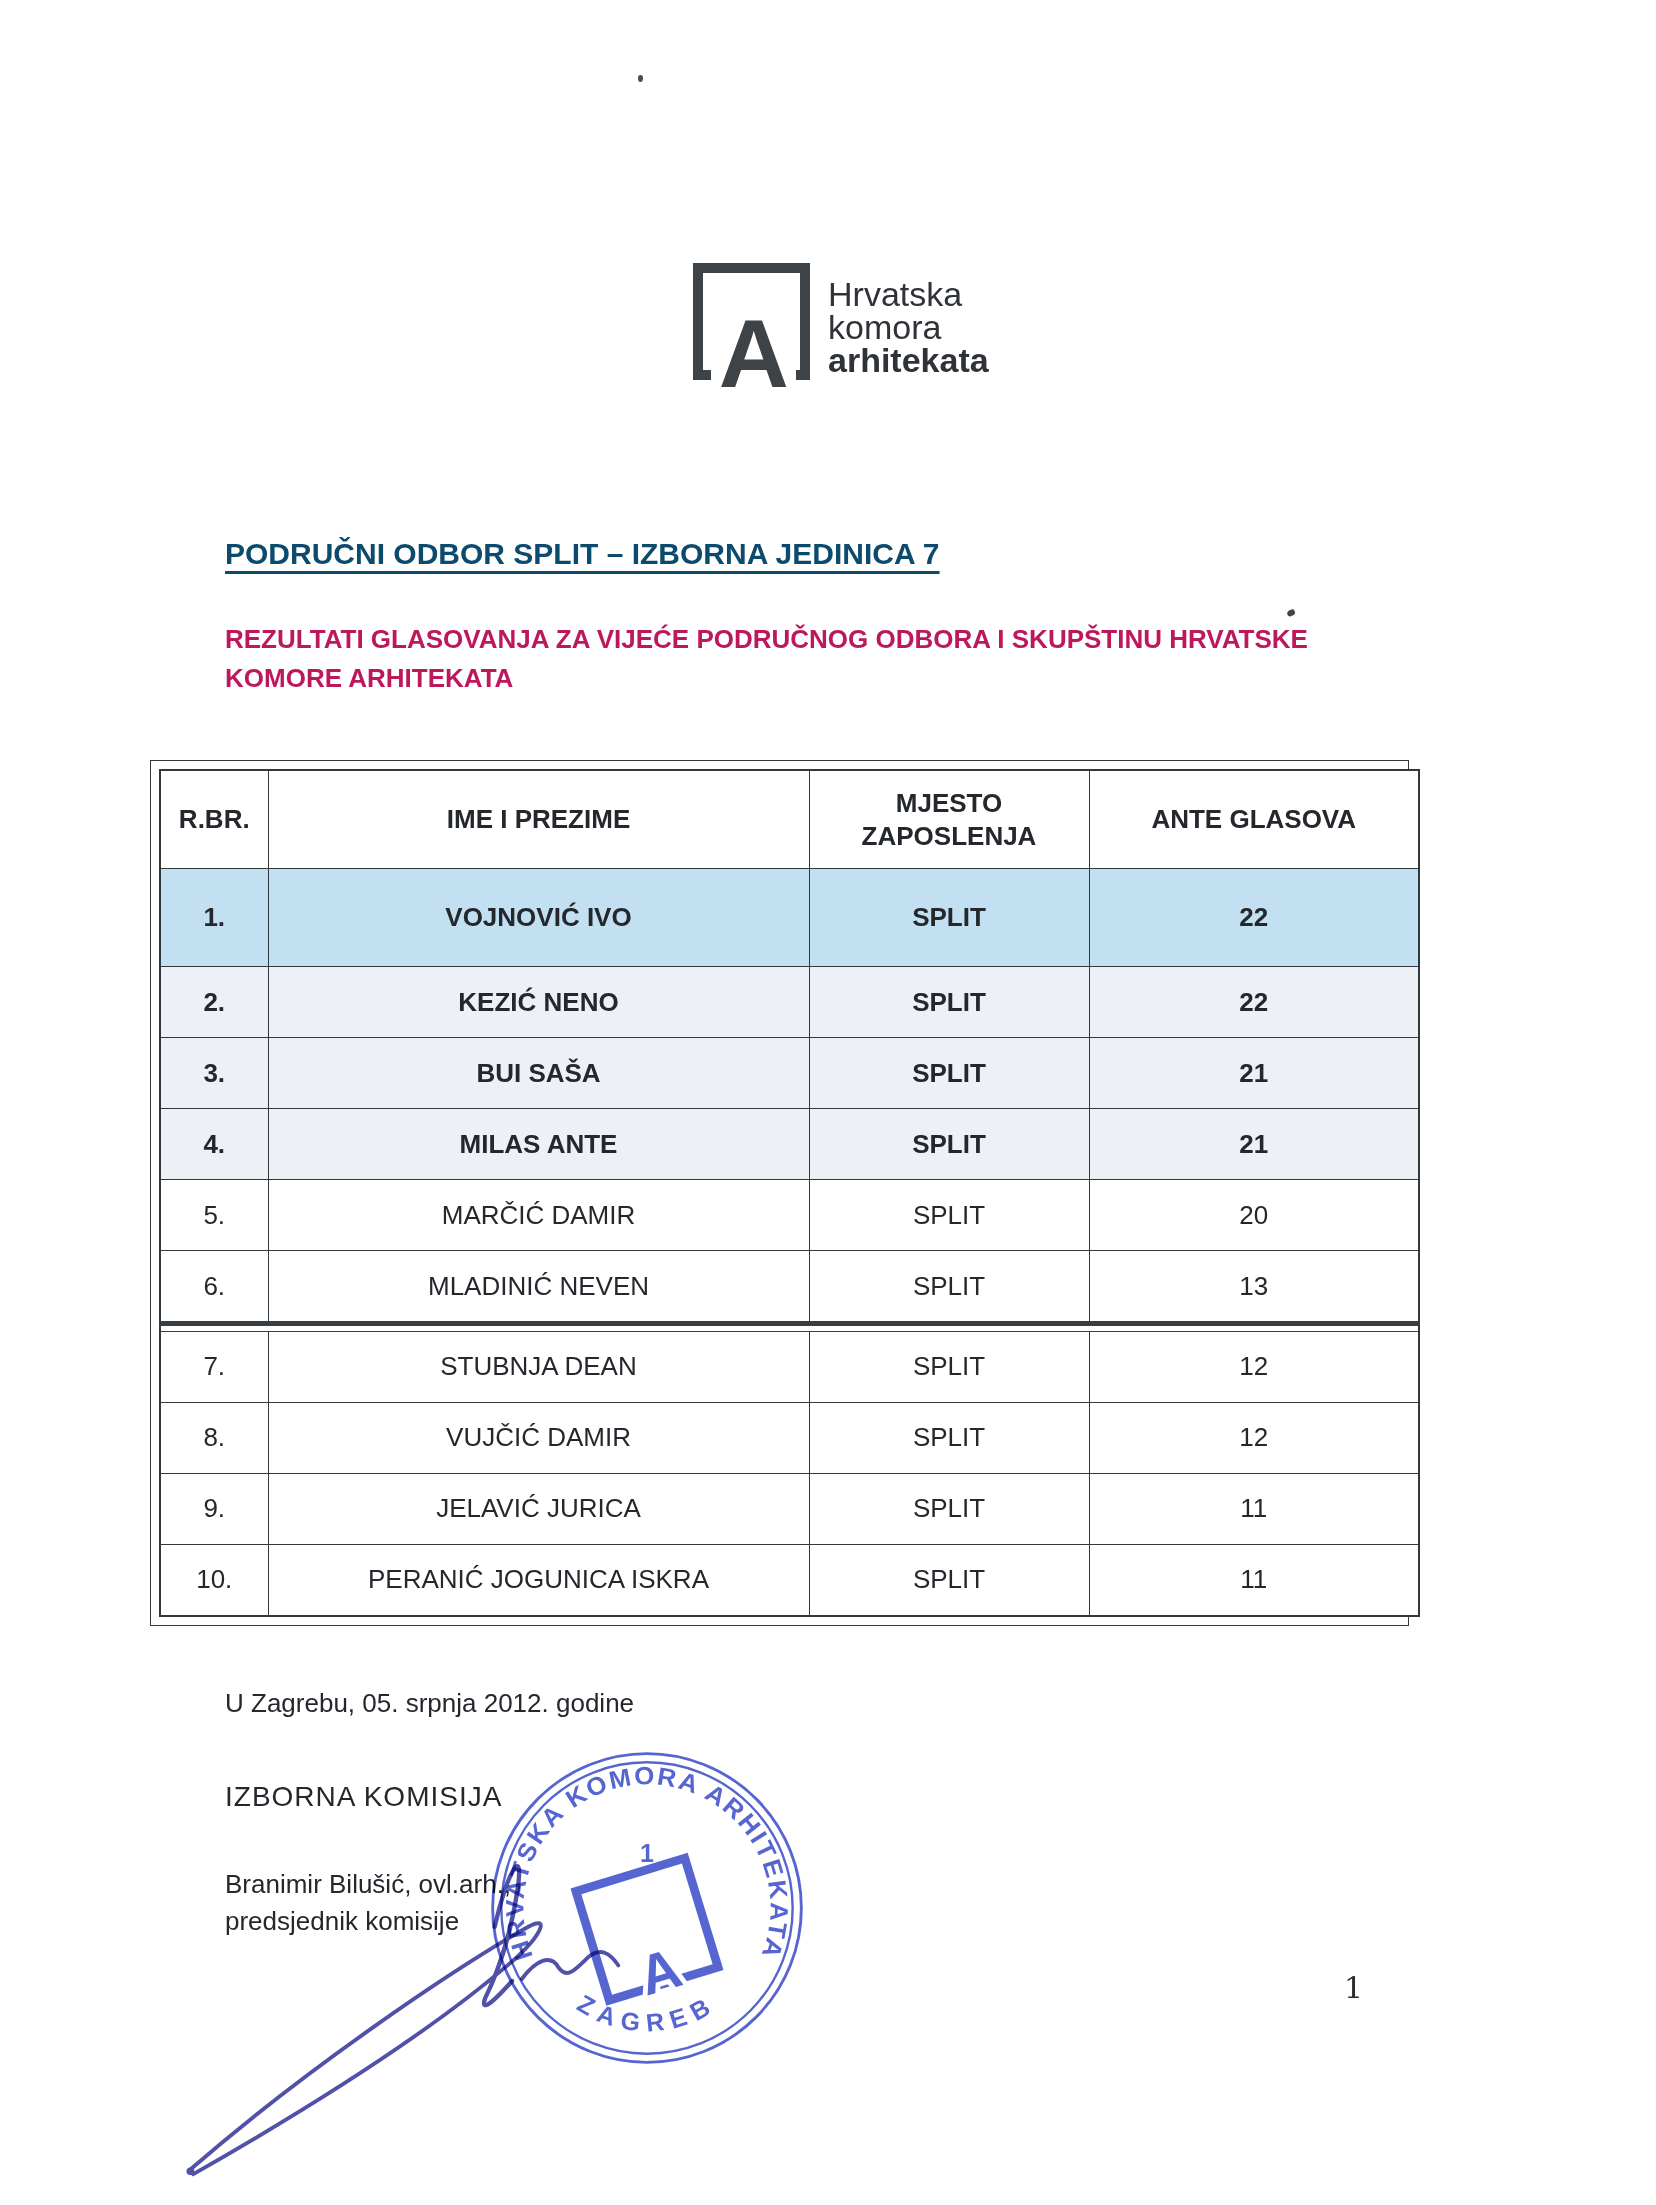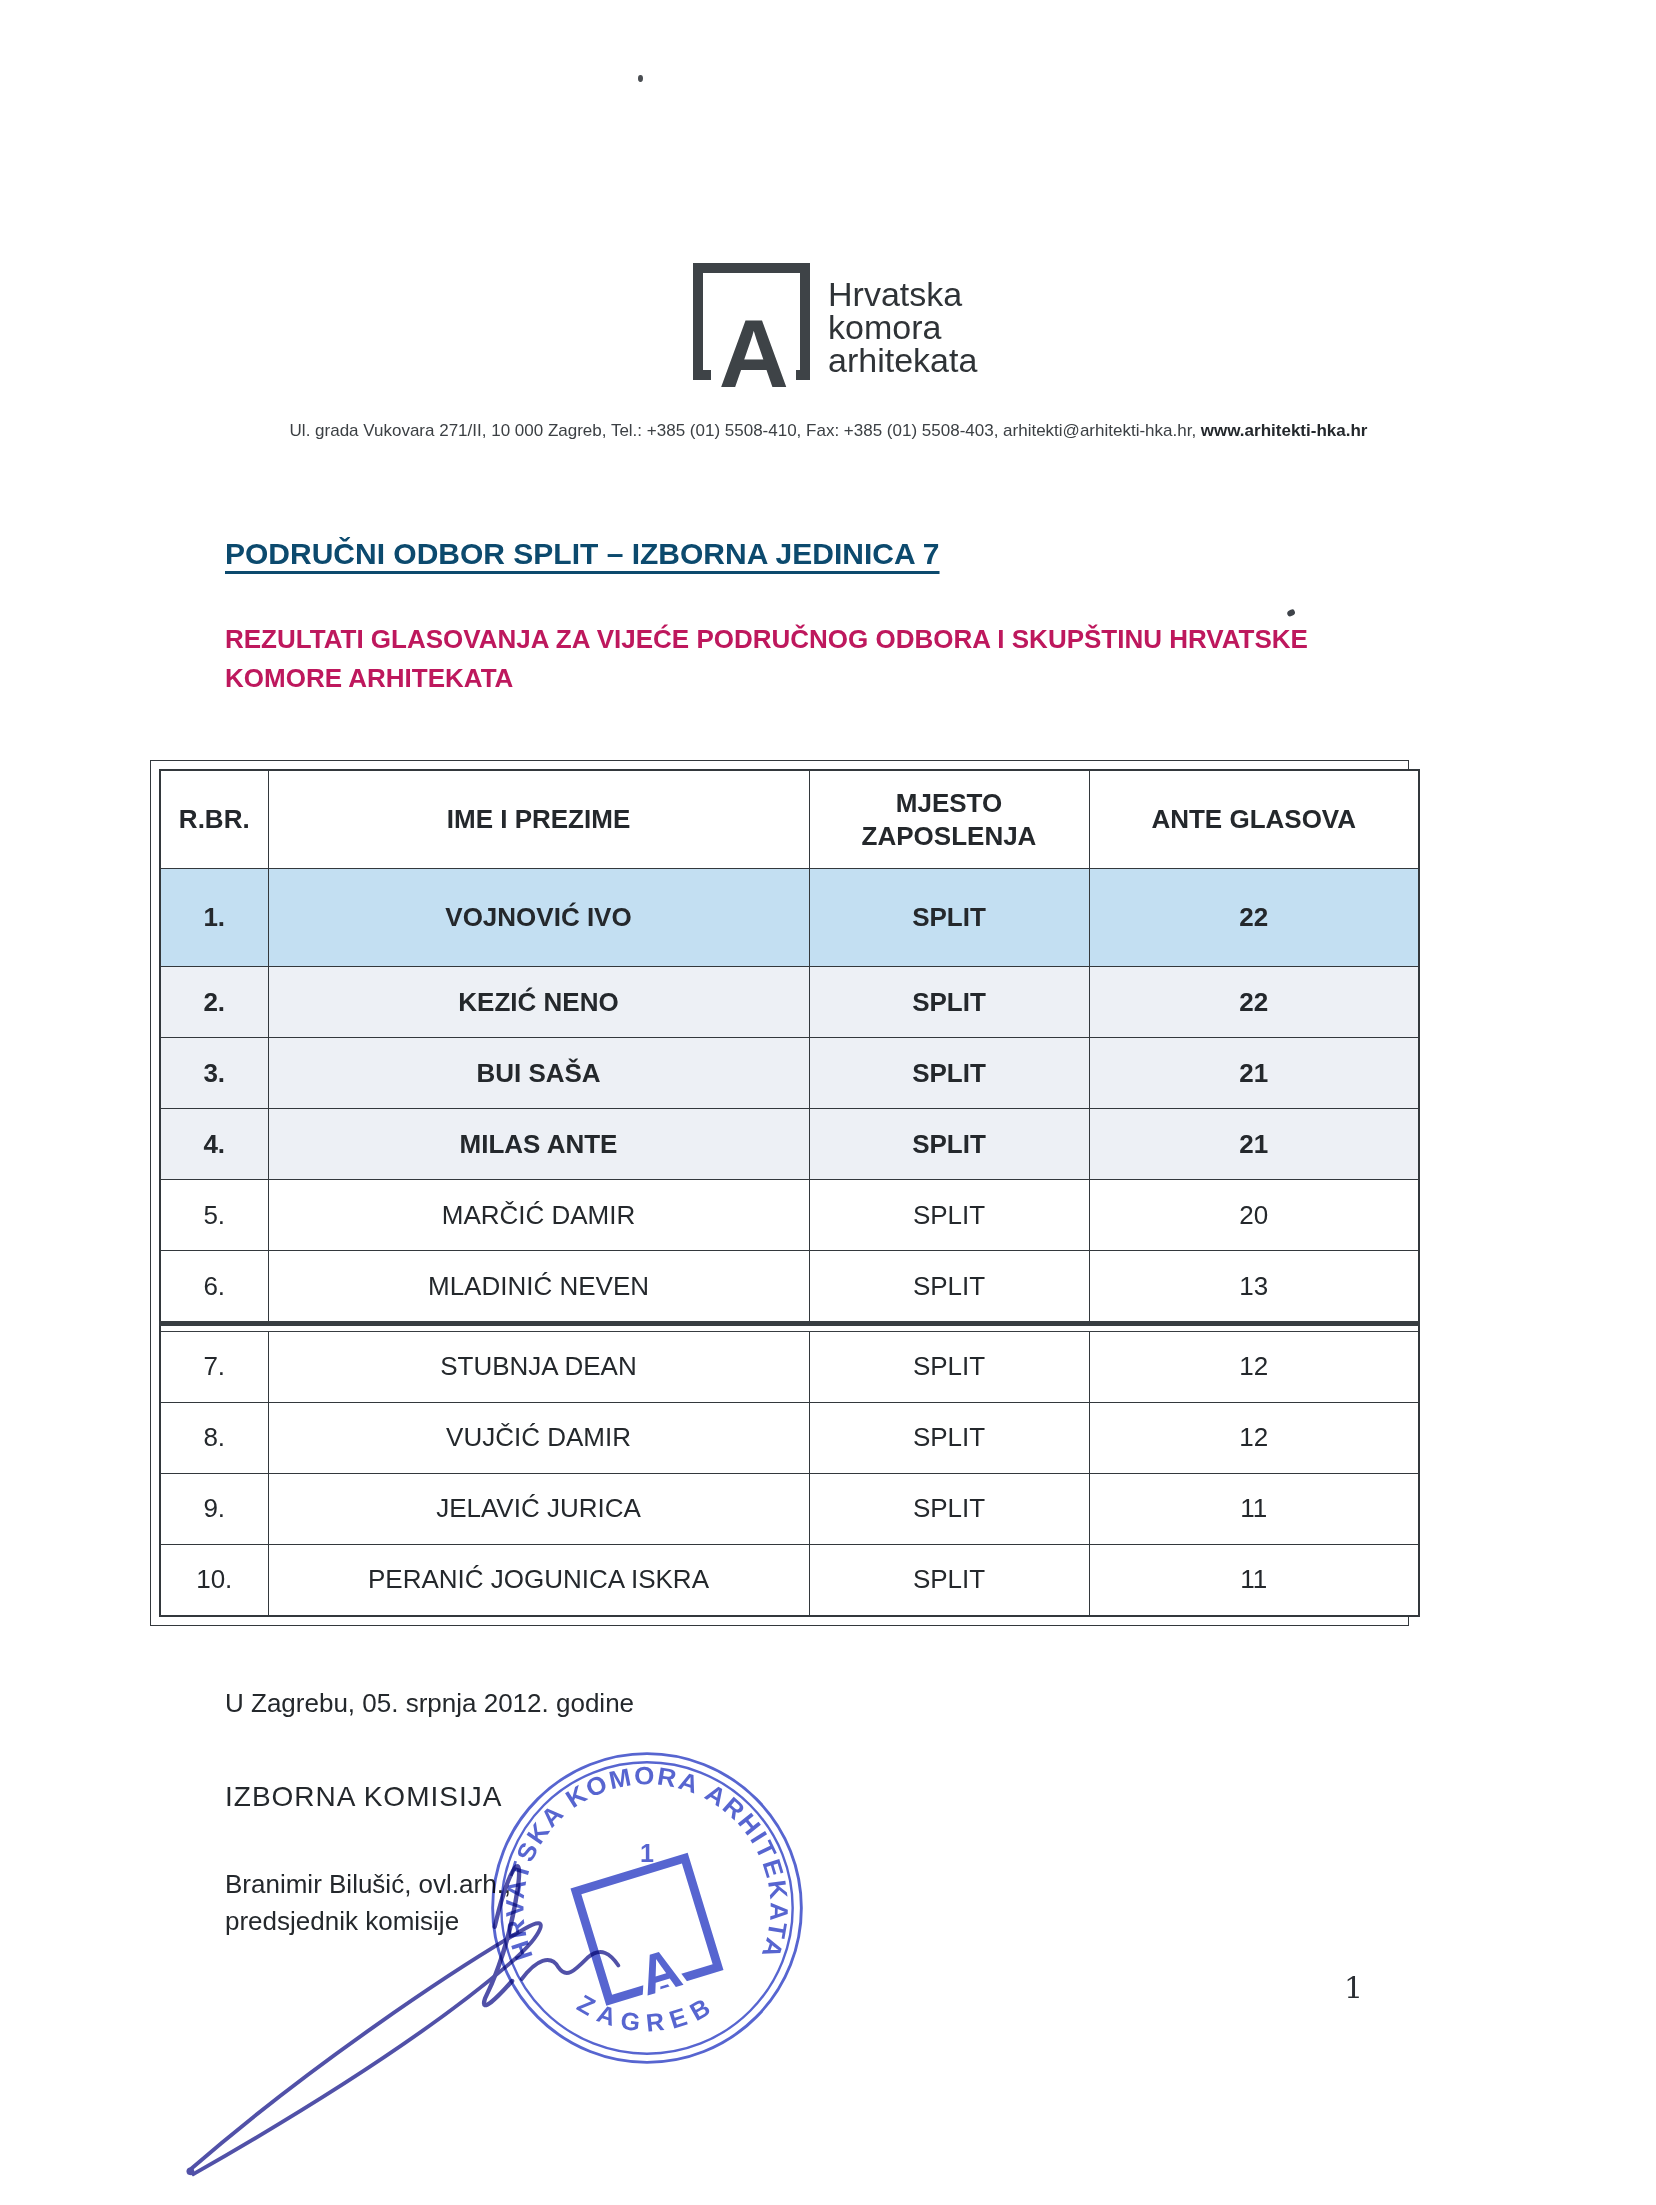--- a/index.html
+++ b/index.html
@@ -8,21 +8,21 @@
     font-family:"Liberation Sans", sans-serif;color:#24282c;overflow:hidden;
     margin:0 auto;
   }
   .abs{position:absolute;}
 
   
   .logo-square{left:693px;top:263px;width:97px;height:97px;border:10.6px solid #3e4347;}
   .logo-a{left:711px;top:305px;font-weight:bold;font-size:97px;line-height:1;
           color:#3e4347;background:#fff;padding:0 7.7px;}
   .logo-text{left:828px;top:278px;font-size:34px;line-height:33px;color:#2f3337;}
-  .logo-text .bold{font-weight:normal;}
+  .logo-text .bold{font-weight:bold;}
 
   .address{left:0;top:421px;width:100%;text-align:center;font-size:17px;color:#3c4044;}
   .address b{color:#24282c;}
 
   .doc-title{left:225px;top:537px;font-size:30px;font-weight:bold;color:#0c4a6e;
              text-decoration:underline;text-decoration-thickness:2.9px;text-underline-offset:6.8px;}
   .doc-subtitle{left:225px;top:620px;width:1144px;font-size:26px;font-weight:bold;
                 line-height:39px;color:#be185d;}
 
   
@@ -64,21 +64,20 @@
   <div class="abs artifact-speck"></div>
 
   <div class="abs logo-square"></div>
   <div class="abs logo-a">A</div>
   <div class="abs logo-text">
     <div>Hrvatska</div>
     <div>komora</div>
     <div class="bold">arhitekata</div>
   </div>
 
-  <div class="abs address"><span>Ul. grada Vukovara 271/II, 10 000 Zagreb, Tel.: +385 (01) 5508-410, Fax: +385 (01) 5508-403, arhitekti@arhitekti-hka.hr, </span><b>www.arhitekti-hka.hr</b></div>
 
   <div class="abs doc-title">PODRUČNI ODBOR SPLIT – IZBORNA JEDINICA 7</div>
   <div class="abs doc-subtitle">REZULTATI GLASOVANJA ZA VIJEĆE PODRUČNOG ODBORA I SKUPŠTINU HRVATSKE KOMORE ARHITEKATA</div>
 
   <div class="abs table-wrap">
     <table class="results">
       <colgroup>
           <col style="width:108px">
           <col style="width:541px">
           <col style="width:280px">

